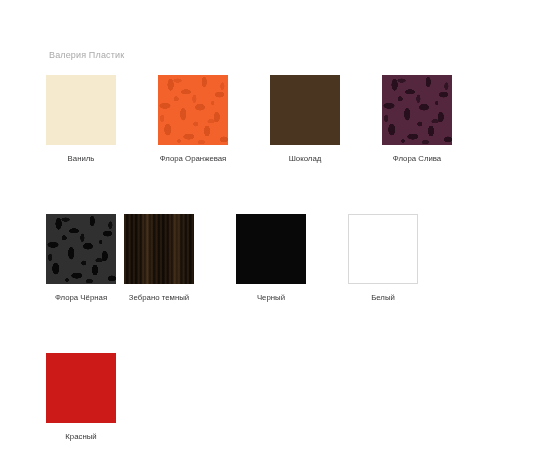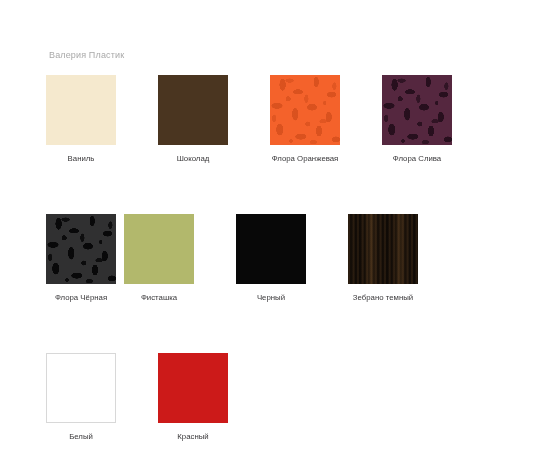--- a/index.html
+++ b/index.html
@@ -127,65 +127,61 @@
   <div class="page-title">Валерия Пластик</div>
 
   <div class="swatch-grid">
 
     <div class="swatch-cell">
       <div class="swatch-chip" style="background:#f5e9ce;"></div>
       <div class="swatch-label">Ваниль</div>
     </div>
 
     <div class="swatch-cell">
-      <div class="swatch-chip" style="background:#4a3520;"></div>
-      <div class="swatch-label">Шоколад</div>
-    </div>
-
-    <div class="swatch-cell">
       <div class="swatch-chip" style="background:#f4622b;">
         <div class="tex tex-damask" style="--mk:rgba(197,68,20,0.55); --mk2:rgba(197,68,20,0.45);"></div>
         <div class="tex tex-damask-b" style="--mk:rgba(197,68,20,0.40);"></div>
       </div>
       <div class="swatch-label">Флора Оранжевая</div>
+    </div>
+
+    <div class="swatch-cell">
+      <div class="swatch-chip" style="background:#4a3520;"></div>
+      <div class="swatch-label">Шоколад</div>
     </div>
 
     <div class="swatch-cell">
       <div class="swatch-chip" style="background:#55273f;">
         <div class="tex tex-damask" style="--mk:rgba(33,12,25,0.88); --mk2:rgba(33,12,25,0.80);"></div>
         <div class="tex tex-damask-b" style="--mk:rgba(33,12,25,0.70);"></div>
       </div>
       <div class="swatch-label">Флора Слива</div>
     </div>
 
     <div class="swatch-cell">
       <div class="swatch-chip" style="background:#303031;">
         <div class="tex tex-damask" style="--mk:rgba(5,5,6,0.92); --mk2:rgba(5,5,6,0.85);"></div>
         <div class="tex tex-damask-b" style="--mk:rgba(5,5,6,0.80);"></div>
       </div>
       <div class="swatch-label">Флора Чёрная</div>
     </div>
 
 
 
-    <div class="swatch-cell">
-      <div class="swatch-chip" style="background:#b2b86c;"></div>
-      <div class="swatch-label">Фисташка</div>
-    </div>
-
-    <div class="swatch-cell">
-      <div class="swatch-chip" style="background:#080808;"></div>
-      <div class="swatch-label">Черный</div>
-    </div>
 
     <div class="swatch-cell">
       <div class="swatch-chip" style="background:#1b120a;">
         <div class="tex tex-wood"></div>
       </div>
       <div class="swatch-label">Зебрано темный</div>
+    </div>
+
+    <div class="swatch-cell">
+      <div class="swatch-chip" style="background:#080808;"></div>
+      <div class="swatch-label">Черный</div>
     </div>
 
     <div class="swatch-cell">
       <div class="swatch-chip" style="background:#ffffff; border:1px solid #d8d8d8;"></div>
       <div class="swatch-label">Белый</div>
     </div>
 
     <div class="swatch-cell">
       <div class="swatch-chip" style="background:#cc1a19;"></div>
       <div class="swatch-label">Красный</div>

